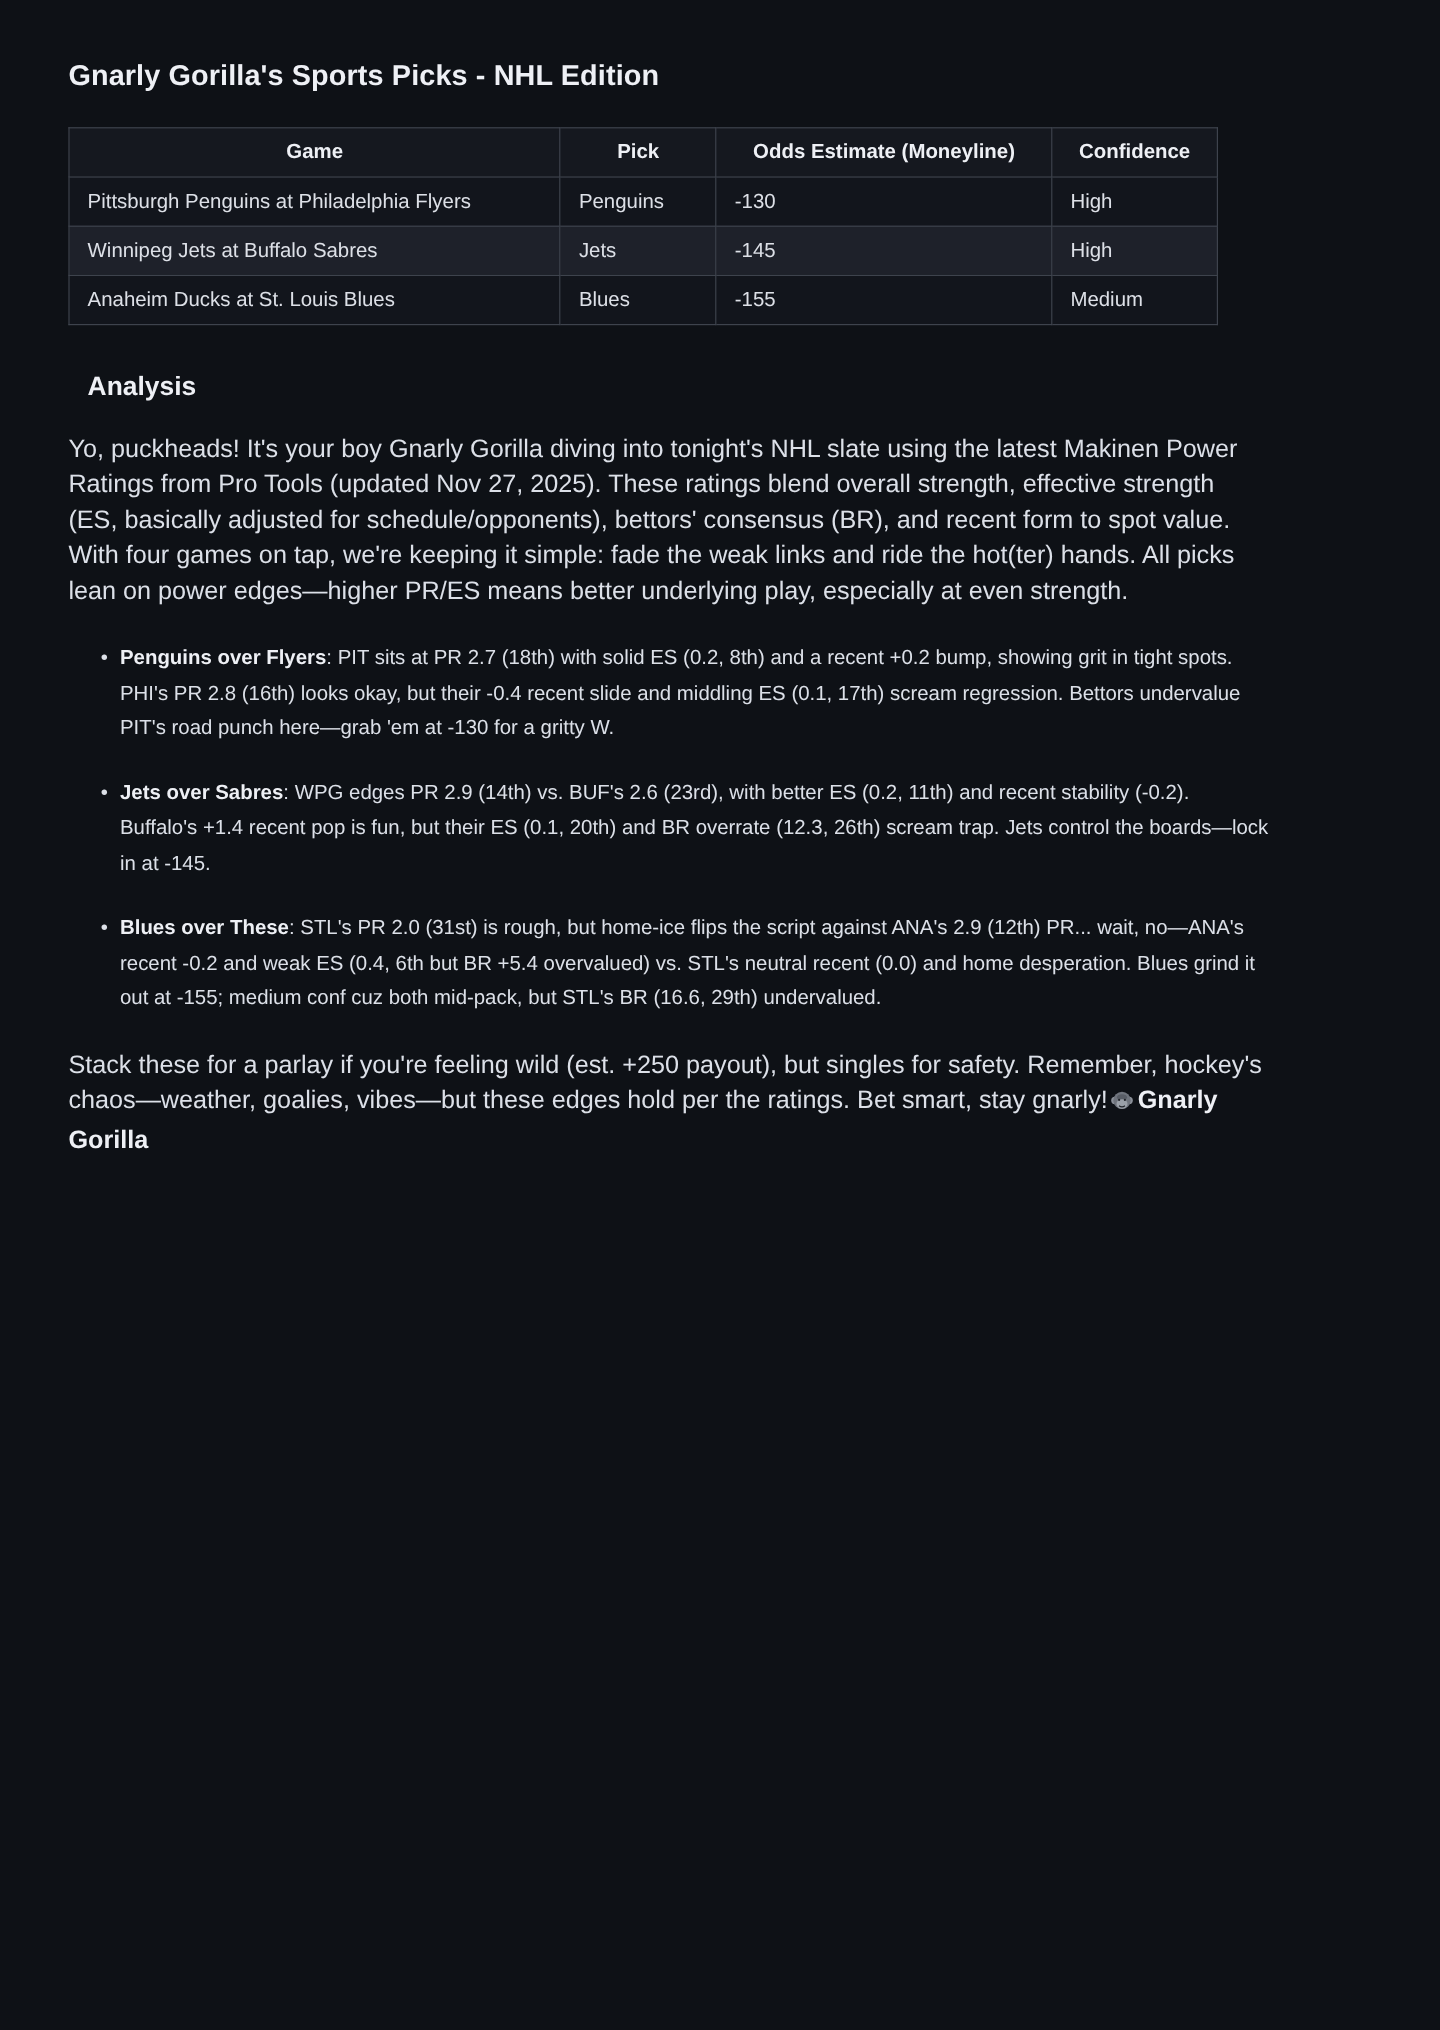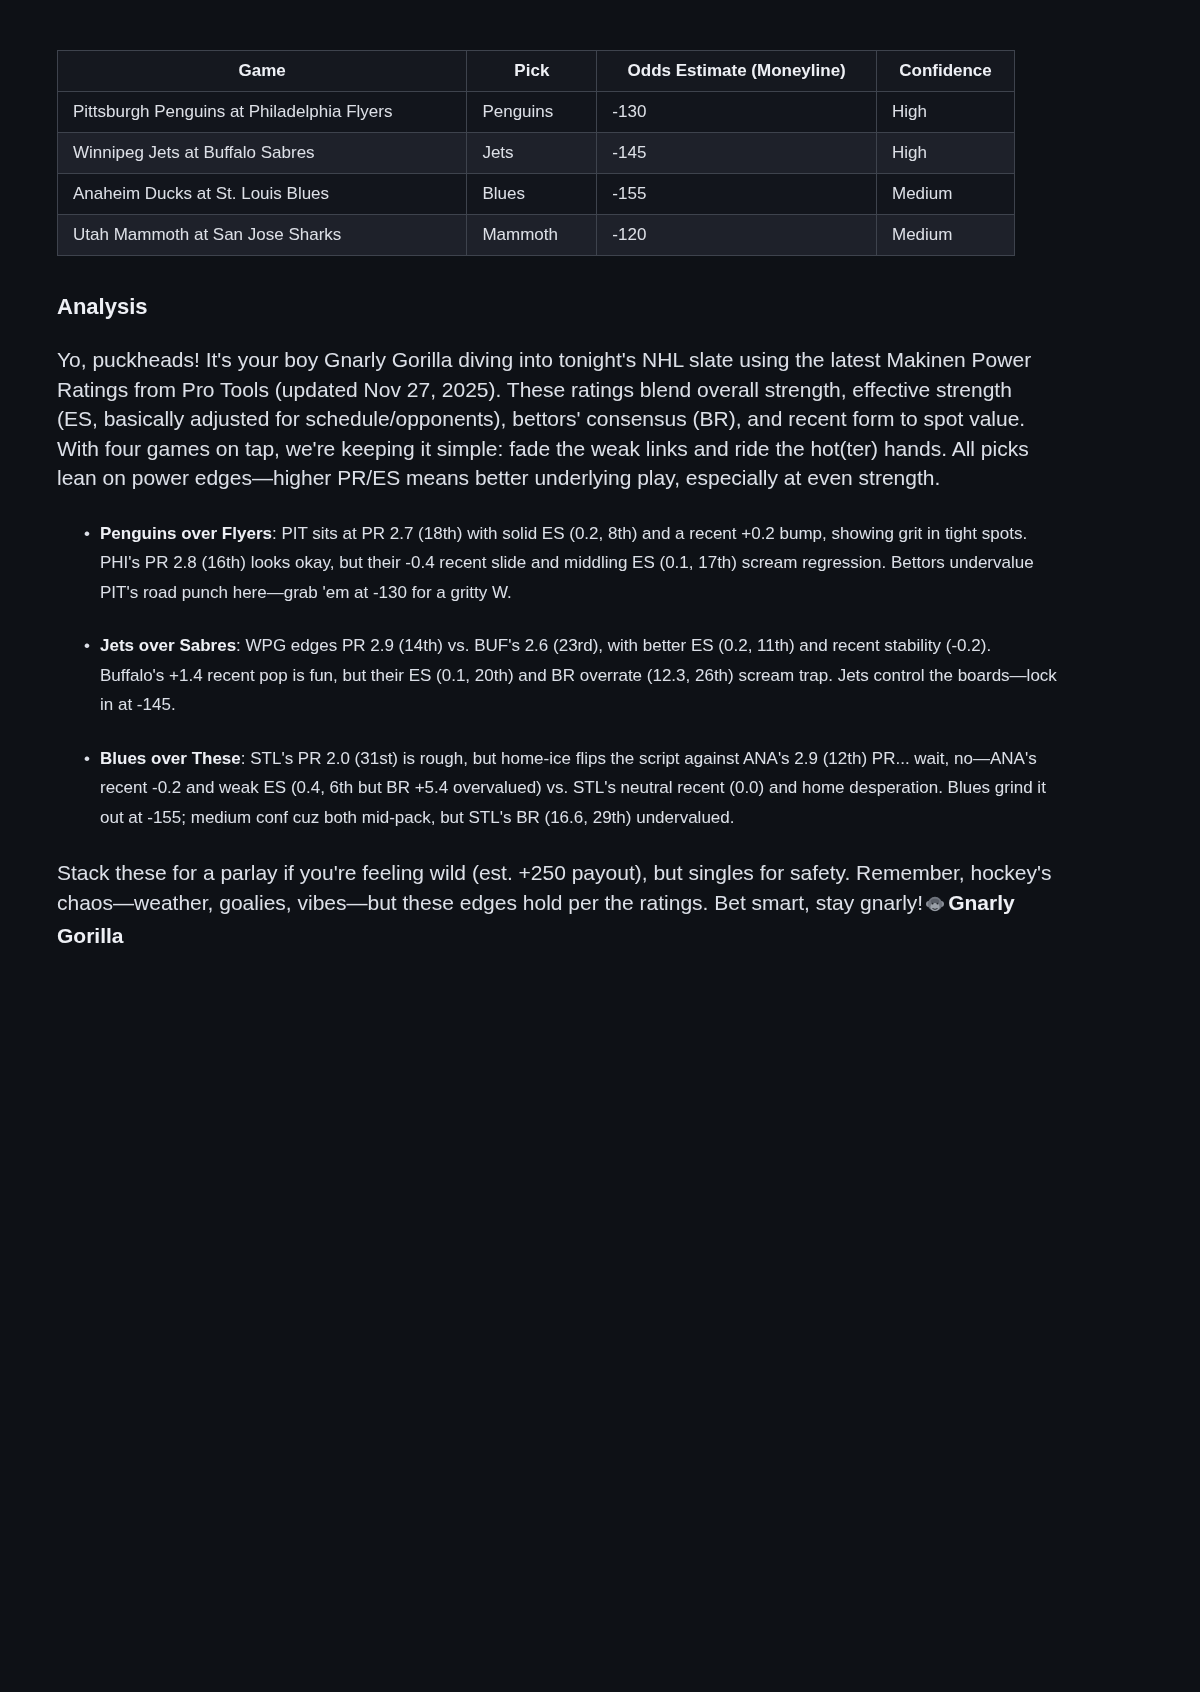--- a/index.html
+++ b/index.html
@@ -48,21 +48,21 @@
   .picks-table thead th {
     font-weight: 700;
     text-align: center;
     color: #eef0f5;
     background: #15181f;
   }
   .picks-table tbody tr:nth-child(odd)  { background: #12151c; }
   .picks-table tbody tr:nth-child(even) { background: #1e212a; }
   .picks-table td { text-align: left; }
   h2.section-heading {
-    margin: 38px 0 25px 0;
+    margin: 38px 0 25px 16px;
     font-size: 22px;
     font-weight: 700;
     color: #eef0f5;
   }
   p.body-text {
     margin: 0 0 26px 0;
     font-size: 21px;
     line-height: 29.5px;
     color: #dce0e8;
   }
@@ -93,20 +93,21 @@
     display: inline-block;
     vertical-align: -4px;
     margin: 0 3px 0 2px;
   }
 </style>
 </head>
 <body>
 
 <div class="page">
 
+  <h1 class="page-title">Gnarly Gorilla's Sports Picks - NHL Edition</h1>
 
 
   <table class="picks-table">
     <colgroup>
       <col style="width:410px">
         <col style="width:130px">
         <col style="width:280px">
         <col style="width:138px">
     </colgroup>
     <thead>
@@ -129,26 +130,20 @@
         <td>Jets</td>
         <td>-145</td>
         <td>High</td>
       </tr>
       <tr>
         <td>Anaheim Ducks at St. Louis Blues</td>
         <td>Blues</td>
         <td>-155</td>
         <td>Medium</td>
       </tr>
-      <tr>
-        <td>Utah Mammoth at San Jose Sharks</td>
-        <td>Mammoth</td>
-        <td>-120</td>
-        <td>Medium</td>
-      </tr>
     </tbody>
   </table>
 
   <h2 class="section-heading">Analysis</h2>
 
   <p class="body-text">Yo, puckheads! It's your boy Gnarly Gorilla diving into tonight's NHL slate using the latest Makinen Power Ratings from Pro Tools (updated Nov 27, 2025). These ratings blend overall strength, effective strength (ES, basically adjusted for schedule/opponents), bettors' consensus (BR), and recent form to spot value. With four games on tap, we're keeping it simple: fade the weak links and ride the hot(ter) hands. All picks lean on power edges—higher PR/ES means better underlying play, especially at even strength.</p>
 
   <ul class="analysis-list">
     <li><span class="lead">Penguins over Flyers</span><span>: PIT sits at PR 2.7 (18th) with solid ES (0.2, 8th) and a recent +0.2 bump, showing grit in tight spots. PHI's PR 2.8 (16th) looks okay, but their -0.4 recent slide and middling ES (0.1, 17th) scream regression. Bettors undervalue PIT's road punch here—grab 'em at -130 for a gritty W.</span></li>
     <li><span class="lead">Jets over Sabres</span><span>: WPG edges PR 2.9 (14th) vs. BUF's 2.6 (23rd), with better ES (0.2, 11th) and recent stability (-0.2). Buffalo's +1.4 recent pop is fun, but their ES (0.1, 20th) and BR overrate (12.3, 26th) scream trap. Jets control the boards—lock in at -145.</span></li>

